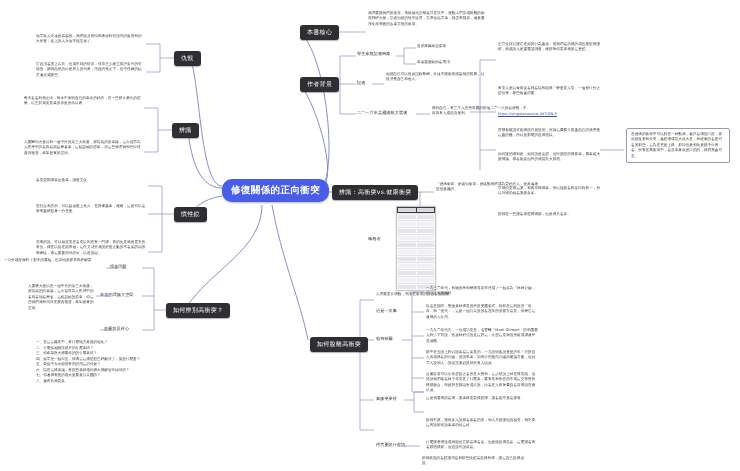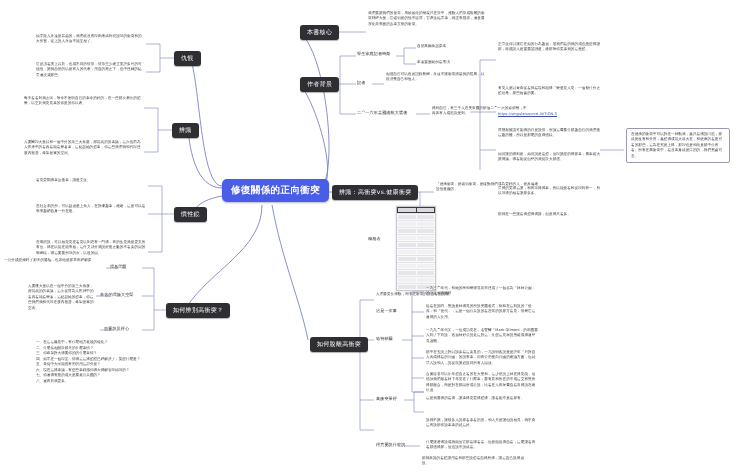--- a/index.html
+++ b/index.html
@@ -9,21 +9,21 @@
     font-family:"DejaVu Sans","Liberation Sans",sans-serif;
     color:#2b2b2b;
   }
   #canvas{position:absolute;inset:0;width:740px;height:471px;}
   svg.links{position:absolute;left:0;top:0;width:740px;height:471px;pointer-events:none;}
 
   
   .node{position:absolute;box-sizing:border-box;}
 
   .root{
-    background:#4a5de6;color:#ffffff;border-radius:5px;
+    background:#4a5de6;color:#ffffff;border-radius:10px;
     padding:5px 9px;font-size:9.5px;letter-spacing:.4px;
     white-space:nowrap;text-align:center;
     box-shadow:0 1px 2px rgba(40,50,120,.35);
     font-weight:600;
   }
   .branch{
     background:#2f2f33;color:#ffffff;border-radius:3px;
     padding:3px 7px;font-size:6px;letter-spacing:.3px;
     white-space:nowrap;text-align:center;
     box-shadow:0 1px 1px rgba(0,0,0,.3);

